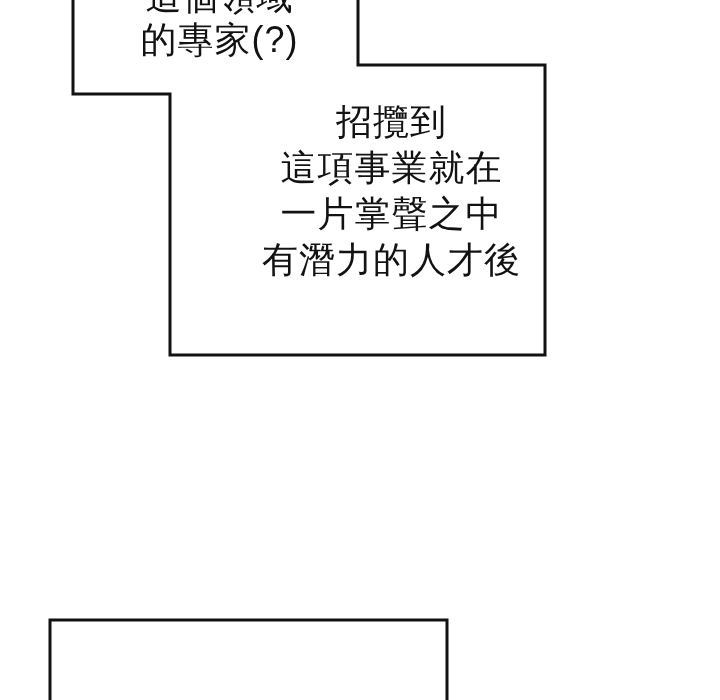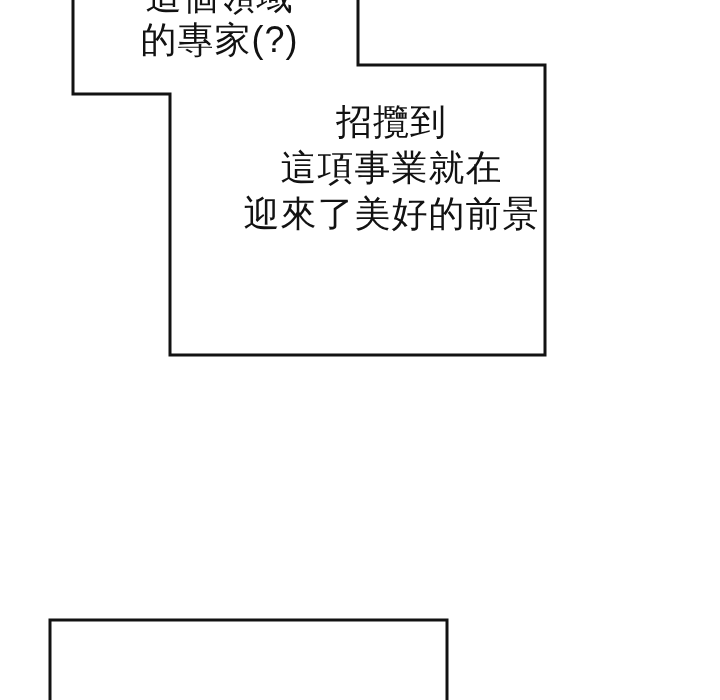--- a/index.html
+++ b/index.html
@@ -63,18 +63,19 @@
   </svg>
 
   <div class="bubble-text bubble-top-text">
     <span class="line">這個領域</span>
     <span class="line">的專家(?)</span>
   </div>
 
   <div class="bubble-text bubble-main-text">
     <span class="line">招攬到</span>
     <span class="line">這項事業就在</span>
-    <span class="line">迎來了美好的前景</span>
+    <span class="line">一片掌聲之中</span>
+    <span class="line">有潛力的人才後</span>
   </div>
 
   <div style="position:absolute;left:52px;top:622px;width:393px;height:78px;"></div>
 
 </div>
 
 </body></html>

